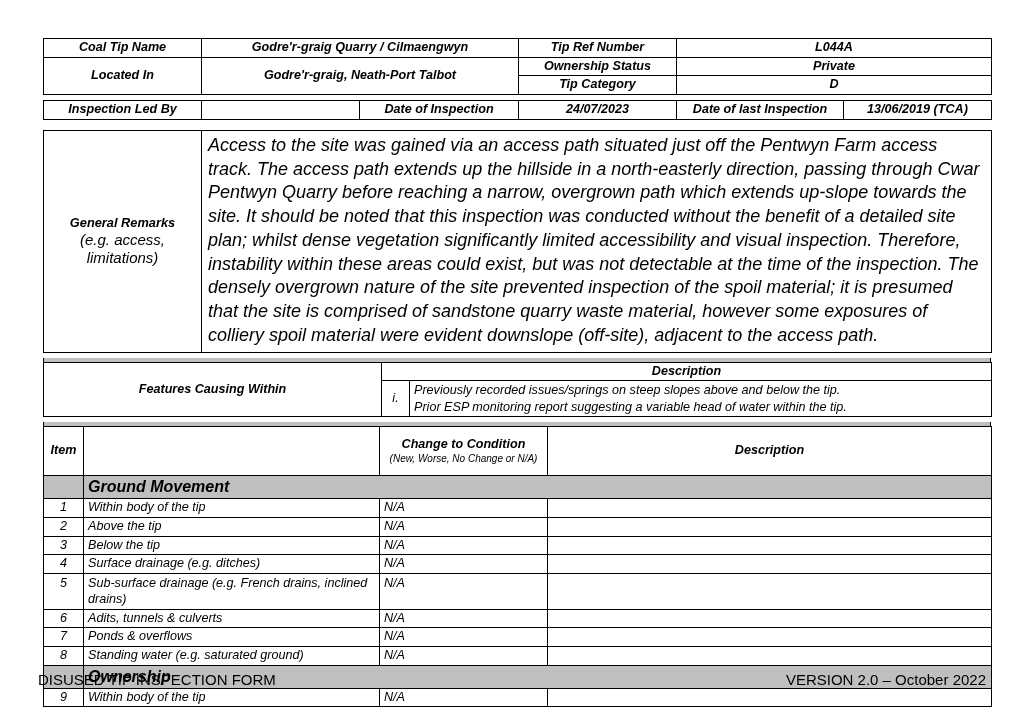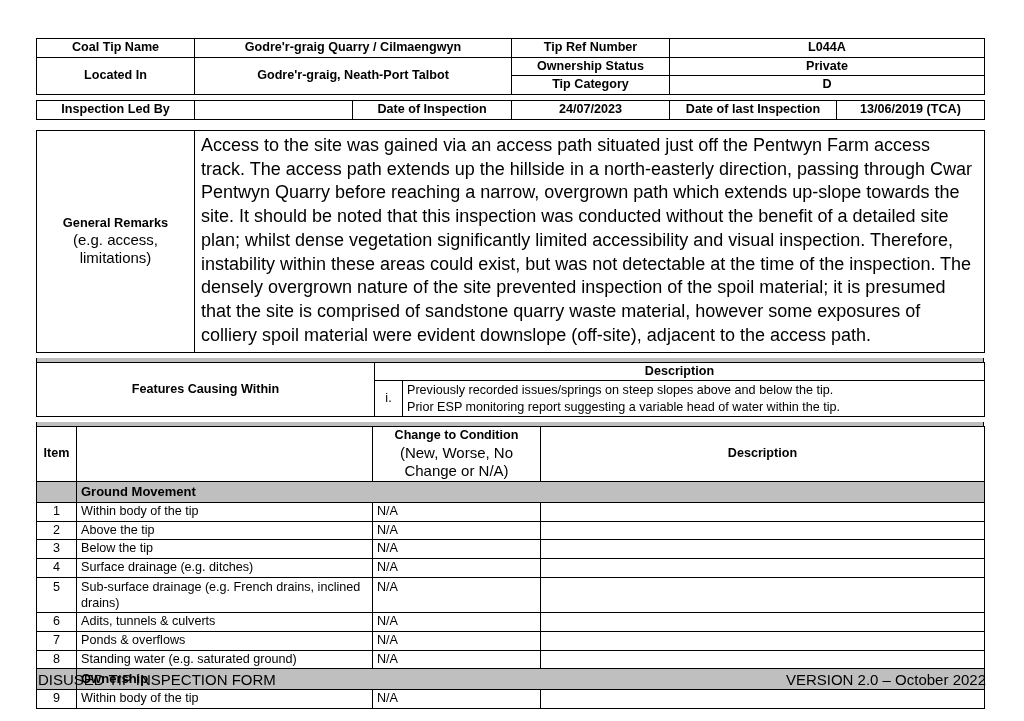--- a/index.html
+++ b/index.html
@@ -10,23 +10,24 @@
   body {
     width: 1024px;
     height: 721px;
     font-family: "Liberation Sans", sans-serif;
     color: #000000;
     position: relative;
     overflow: hidden;
   }
   .page {
     position: absolute;
-    left: 36px;
+    left: 43px;
     top: 38px;
     width: 948px;
+    font-style: italic;
   }
   table {
     border-collapse: collapse;
     width: 100%;
     table-layout: fixed;
   }
   td, th {
     border: 1px solid #000000;
     padding: 1px 4px;
     font-size: 12.6px;
@@ -55,32 +56,32 @@
     font-size: 15px;
   }
   .remarks-body {
     text-align: left;
     font-size: 18px;
     line-height: 1.32;
     padding: 3px 5px 4px 6px;
     vertical-align: top;
   }
   .small-sub {
-    font-size: 15px;
+    font-size: 10px;
     font-weight: normal;
     line-height: 1.2;
   }
   .hdr-cell {
     font-weight: bold;
     text-align: center;
   }
   .section-row td {
     background: #bfbfbf;
     font-weight: bold;
-    font-size: 13px;
+    font-size: 16px;
     height: 18px;
   }
   .item-col { width: 40px; text-align: center; }
   .footer {
     position: absolute;
     left: 38px;
     top: 671px;
     width: 948px;
     font-size: 15px;
     display: flex;

